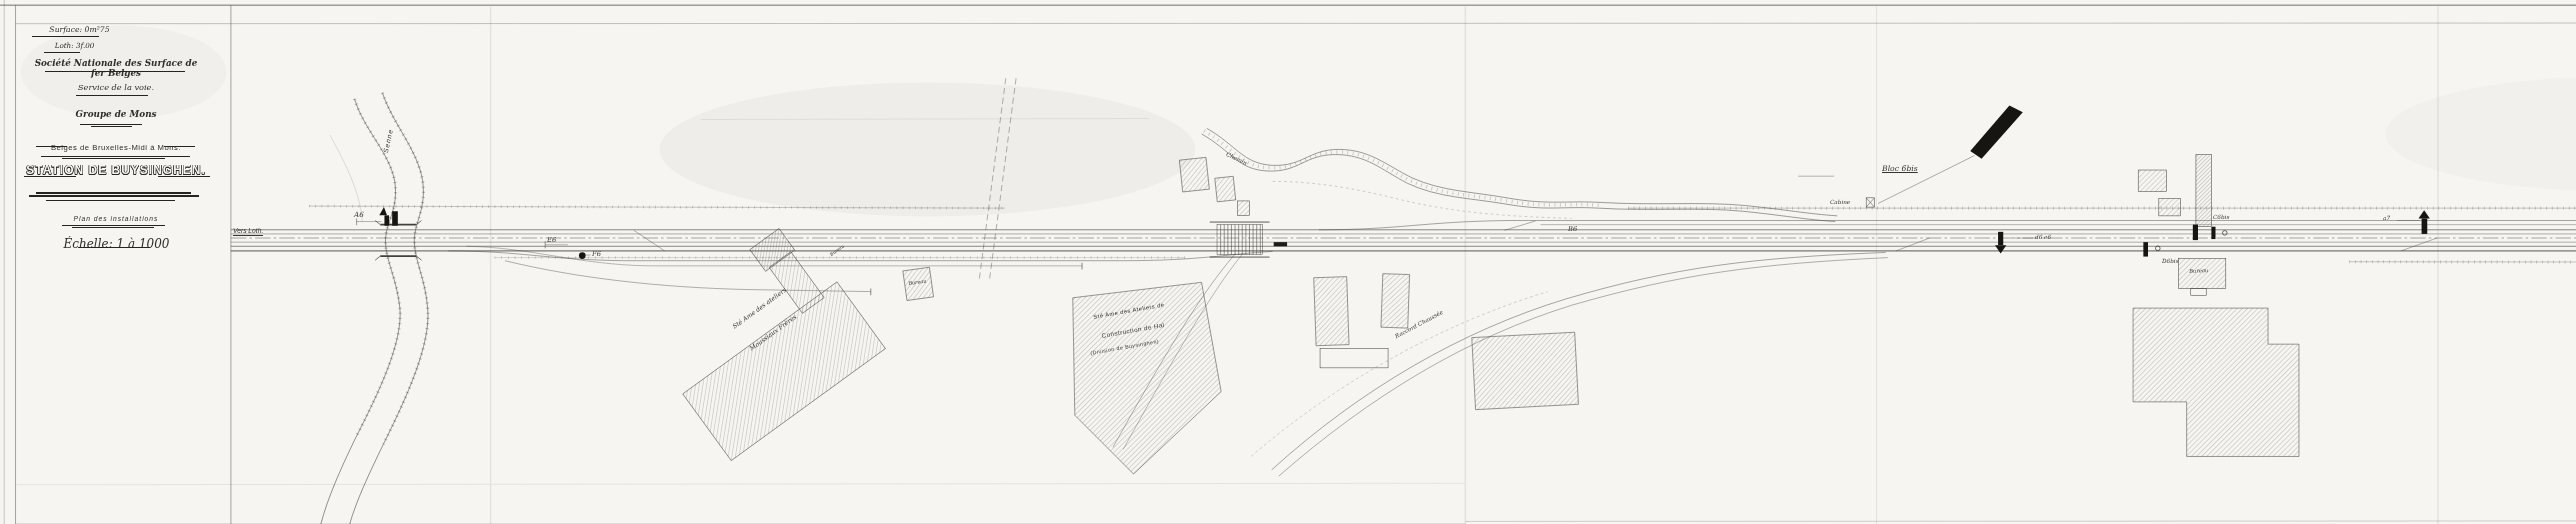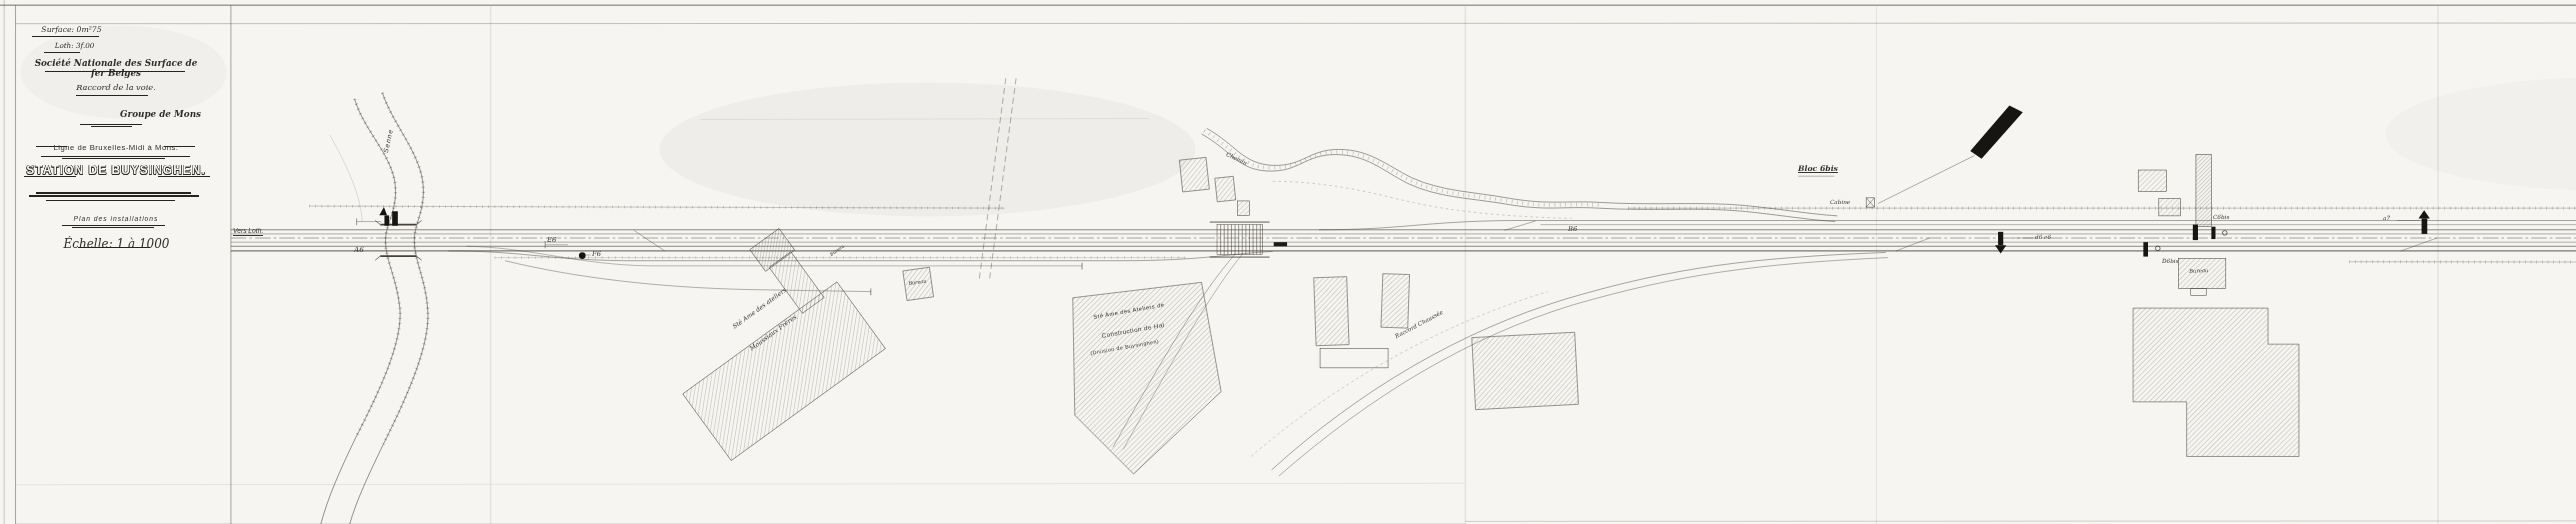--- a/index.html
+++ b/index.html
@@ -338,63 +338,63 @@
       <line x1="692" y1="424" x2="692" y2="437" stroke-width="1"></line>
       <line x1="4652" y1="428" x2="4696" y2="428" stroke-width="0.7"></line>
       <line x1="7232" y1="440" x2="7282" y2="440" stroke-width="0.7"></line>
       <line x1="7232" y1="433" x2="7232" y2="447" stroke-width="1"></line>
       <line x1="7124" y1="505" x2="7150" y2="505" stroke-width="0.7"></line>
       <line x1="3946" y1="462" x2="3908" y2="462" stroke-width="0.7"></line>
     </g>
   </svg>
 
   <div>
-    <div class="tb script" style="left:20px;top:25px;width:103px;font-style:italic;font-size:7.7px;">Surface: 0m²75</div>
+    <div class="tb script" style="left:28px;top:25px;width:103px;font-style:italic;font-size:7.7px;">Surface: 0m²75</div>
     <div class="rule" style="left:32px;top:36px;width:67px;height:0.5px;"></div>
     <div class="tb script" style="left:36px;top:41px;width:77px;font-style:italic;font-size:7.2px;">Loth: 3f.00</div>
     <div class="rule" style="left:44px;top:52px;width:36px;height:0.5px;"></div>
 
     <div class="tb script" style="left:31px;top:58px;width:170px;font-style:italic;font-size:8.8px;font-weight:bold;">Société Nationale des Surface de fer Belges</div>
     <div class="rule" style="left:45px;top:71px;width:140px;height:0.5px;"></div>
 
-    <div class="tb script" style="left:31px;top:82px;width:170px;font-style:italic;font-size:8.2px;">Raccord de la voie.</div>
+    <div class="tb script" style="left:31px;top:82px;width:170px;font-style:italic;font-size:8.2px;">Service de la voie.</div>
     <div class="rule" style="left:76px;top:95px;width:72px;height:0.5px;"></div>
 
-    <div class="tb script" style="left:31px;top:109px;width:170px;font-style:italic;font-size:8.8px;font-weight:bold;text-align:right;">Groupe de Mons</div>
+    <div class="tb script" style="left:31px;top:109px;width:170px;font-style:italic;font-size:8.8px;font-weight:bold;">Groupe de Mons</div>
     <div class="rule" style="left:80px;top:124px;width:62px;height:0.5px;"></div>
     <div class="rule" style="left:91px;top:126px;width:41px;height:0.5px;"></div>
 
     <div class="rule" style="left:36px;top:146px;width:31px;height:0.5px;"></div>
     <div class="rule" style="left:164px;top:146px;width:31px;height:0.5px;"></div>
-    <div class="tb caps" style="left:26px;top:143px;width:180px;font-size:7.7px;letter-spacing:0.5px;">Ligne de Bruxelles-Midi à Mons.</div>
+    <div class="tb caps" style="left:26px;top:143px;width:180px;font-size:7.7px;letter-spacing:0.5px;">Belges de Bruxelles-Midi à Mons.</div>
     <div class="rule" style="left:41px;top:156px;width:149px;height:0.5px;"></div>
     <div class="rule" style="left:62px;top:158px;width:103px;height:0.5px;"></div>
 
     <div class="rule" style="left:24px;top:176px;width:52px;height:1px;"></div>
     <div class="rule" style="left:158px;top:176px;width:52px;height:1px;"></div>
     <div class="tb caps hollow" style="left:20.6px;top:163px;width:191px;font-size:12px;letter-spacing:1px;">STATION DE BUYSINGHEN.</div>
     <div class="rule" style="left:36px;top:192px;width:155px;height:1.5px;"></div>
     <div class="rule" style="left:29px;top:195px;width:170px;height:2.1px;"></div>
     <div class="rule" style="left:46px;top:200px;width:129px;height:1px;"></div>
 
     <div class="tb caps" style="left:36px;top:215px;width:160px;font-size:6.7px;letter-spacing:1px;font-style:italic;">Plan des installations</div>
     <div class="rule" style="left:62px;top:225px;width:103px;height:0.5px;"></div>
     <div class="rule" style="left:72px;top:227px;width:82px;height:0.5px;"></div>
 
     <div class="tb script" style="left:52px;top:237px;width:129px;font-style:italic;font-size:12px;">Échelle: 1 à 1000</div>
     <div class="rule" style="left:78px;top:247px;width:72px;height:0.5px;"></div>
   </div>
 
   <div class="lbl caps u" style="left:233px;top:227px;font-size:6.7px;font-style:italic;">Vers Loth.</div>
   <div class="lbl caps" style="left:382px;top:152px;font-size:6.7px;font-style:italic;transform:rotate(-78deg);letter-spacing:1px;">Senne</div>
-  <div class="lbl" style="left:354px;top:210px;font-size:7.2px;margin-top:35px;">A6</div>
+  <div class="lbl" style="left:354px;top:210px;font-size:7.2px;">A6</div>
   <div class="lbl" style="left:547px;top:236px;font-size:6.7px;">E6</div>
   <div class="lbl" style="left:592px;top:250px;font-size:6.7px;text-align:center;">F6</div>
   <div class="lbl" style="left:1568px;top:225px;font-size:6.7px;">B6</div>
-  <div class="lbl" style="left:1798px;top:164px;font-size:7.7px;font-weight:bold;text-decoration:underline;">Bloc 6bis</div>
+  <div class="lbl" style="left:1882px;top:164px;font-size:7.7px;font-weight:normal;text-decoration:underline;">Bloc 6bis</div>
   <div class="lbl script" style="left:1830px;top:199px;font-size:5.7px;">Cabine</div>
   <div class="lbl" style="left:2035px;top:234px;font-size:5.7px;">d6 e6</div>
   <div class="lbl" style="left:2213px;top:214px;font-size:5.7px;">C6bis</div>
   <div class="lbl" style="left:2162px;top:258px;font-size:5.7px;">D6bis</div>
   <div class="lbl script" style="left:2189px;top:268px;font-size:5.2px;transform:rotate(-3deg);">Bureau</div>
   <div class="lbl" style="left:2383px;top:215px;font-size:5.7px;">a7</div>
 
   <div class="lbl script" style="left:731px;top:324px;font-size:6.2px;transform:rotate(-36deg);">Sté Ame des ateliers</div>
   <div class="lbl script" style="left:748px;top:346px;font-size:6.2px;transform:rotate(-36deg);">Moussiaux Frères</div>
   <div class="lbl script" style="left:829px;top:253px;font-size:4.4px;transform:rotate(-36deg);">Bureau</div>

